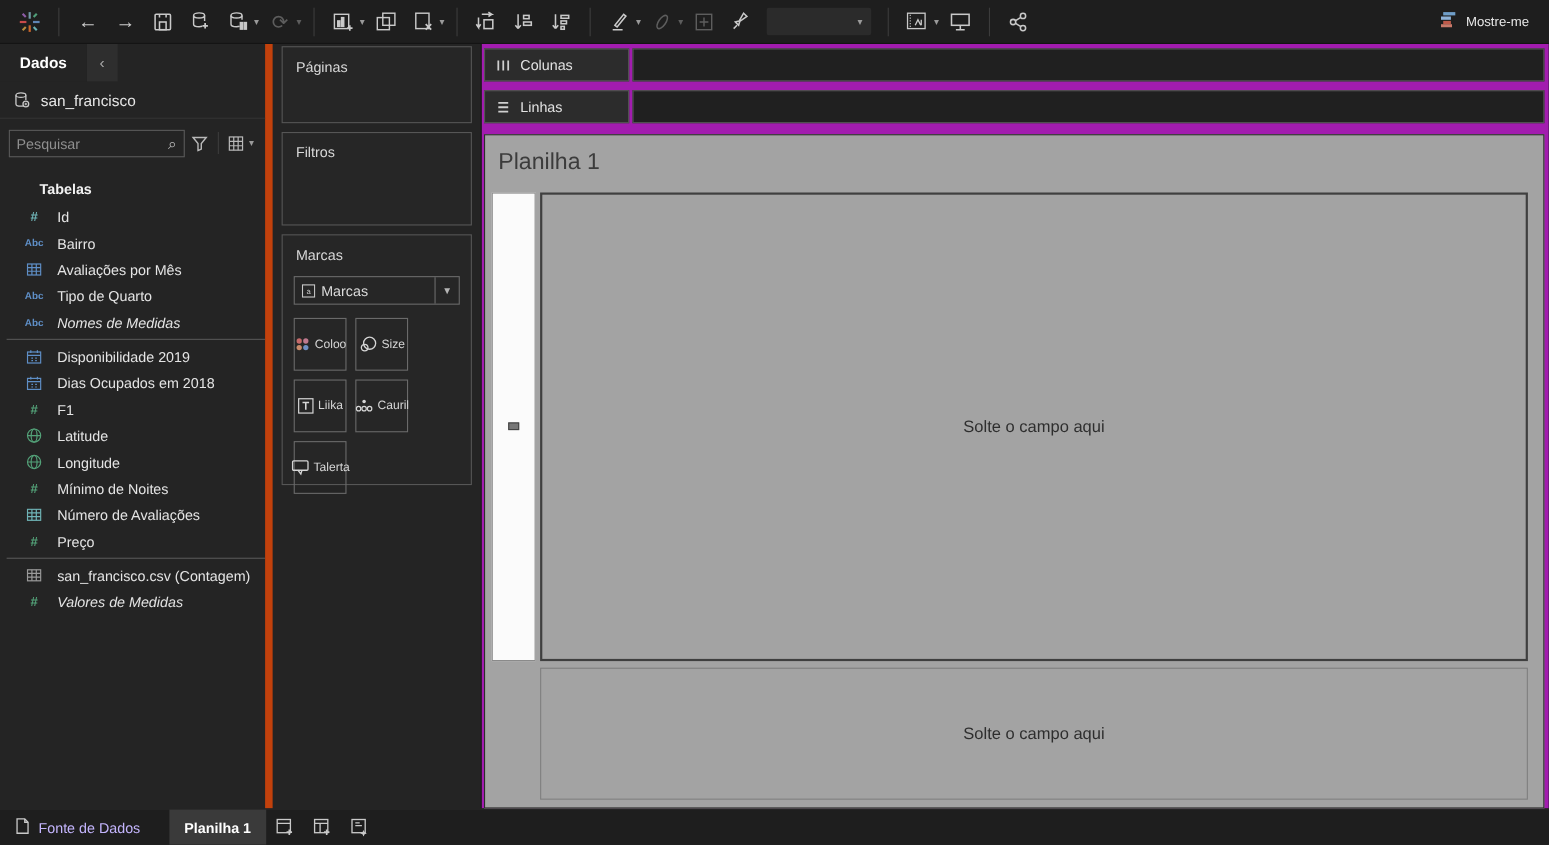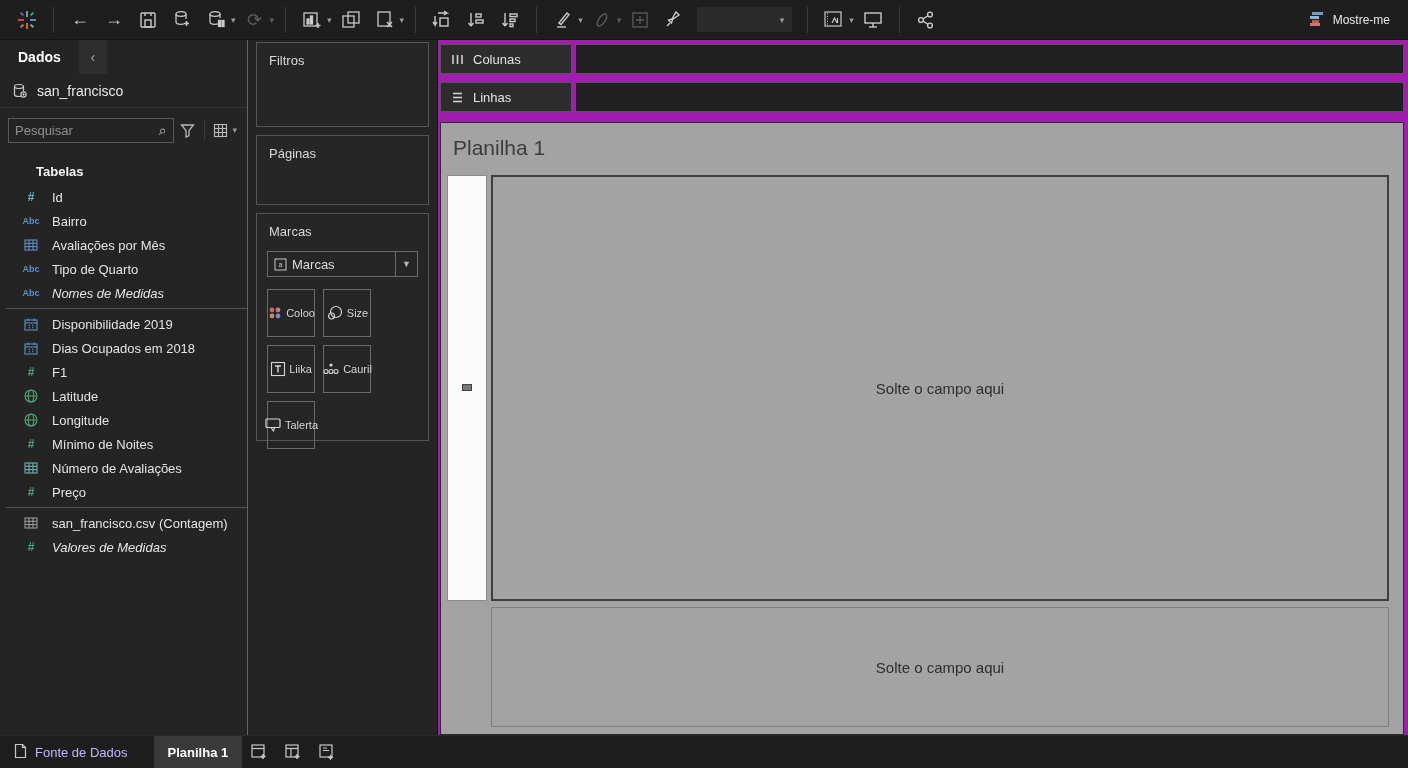--- a/index.html
+++ b/index.html
@@ -20,21 +20,21 @@
   .tb-combo { width:95px; height:25px; background:#2b2b2b; border-radius:2px; margin:0 6px;
               display:flex; align-items:center; justify-content:flex-end; padding-right:6px; }
   .tb-spacer { flex:1; }
   .showme { display:flex; align-items:center; gap:8px; padding:4px 8px; }
   .showme-label { font-size:12px; color:#e8e8e8; }
 
   
   .workspace { flex:1; display:flex; min-height:0; }
 
   
-  .sidebar { width:248px; flex:0 0 248px; background:#242424; border-right:1px solid #c2410c;
+  .sidebar { width:248px; flex:0 0 248px; background:#242424; border-right:7px solid #c2410c;
              display:flex; flex-direction:column; }
   .side-tabs { height:34px; display:flex; align-items:stretch; }
   .side-tab { display:flex; align-items:center; padding:0 18px; font-size:14px; }
   .side-tab.active { color:#ffffff; font-weight:bold; background:#242424; }
   .side-tab.inactive { color:#a8a8a8; background:#2e2e2e; flex:1; }
   .collapse { width:28px; background:#2e2e2e; display:flex; align-items:center;
               justify-content:center; color:#a8a8a8; font-size:14px; }
   .ds-row { height:34px; display:flex; align-items:center; gap:9px; padding:0 12px;
             border-bottom:1px solid #323232; font-size:14px; color:#e6e6e6; }
   .search-row { height:44px; display:flex; align-items:center; padding:0 8px; gap:6px; }
@@ -449,25 +449,25 @@
           <div class="field-row italic">
             <span class="f-icon green">
               <span>#</span>
             </span>
             <span class="f-label">Valores de Medidas</span>
           </div>
         </div>
     </div>
 
     <div class="panel">
+      <div class="card pages">
+        <div class="card-title">Páginas</div>
+      </div>
       <div class="card filters">
         <div class="card-title">Filtros</div>
-      </div>
-      <div class="card pages">
-        <div class="card-title">Páginas</div>
       </div>
       <div class="card marks">
         <div class="card-title">Marcas</div>
         <div class="marks-dd">
           <span class="dd-icon">
             <svg width="13" height="13" viewBox="0 0 13 13" fill="none" stroke="#c9c9c9" stroke-width="1">
               <rect x="1" y="1" width="11" height="11"></rect>
                 <text x="6.5" y="9" font-size="7" fill="#c9c9c9" stroke="none" text-anchor="middle">a</text>
             </svg>
           </span>

